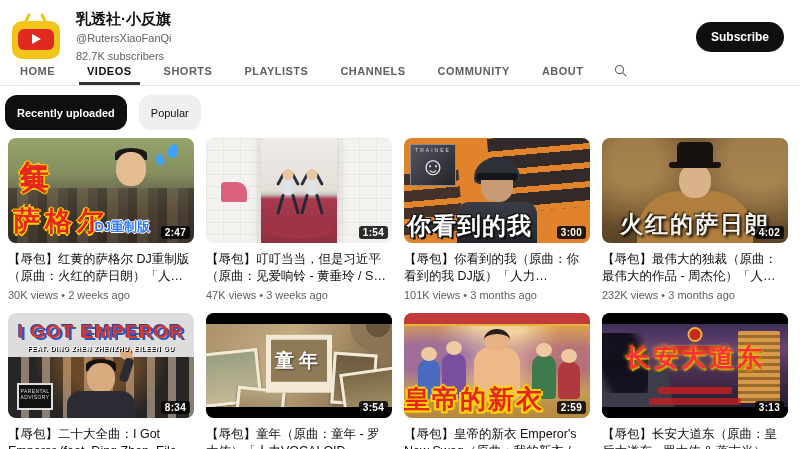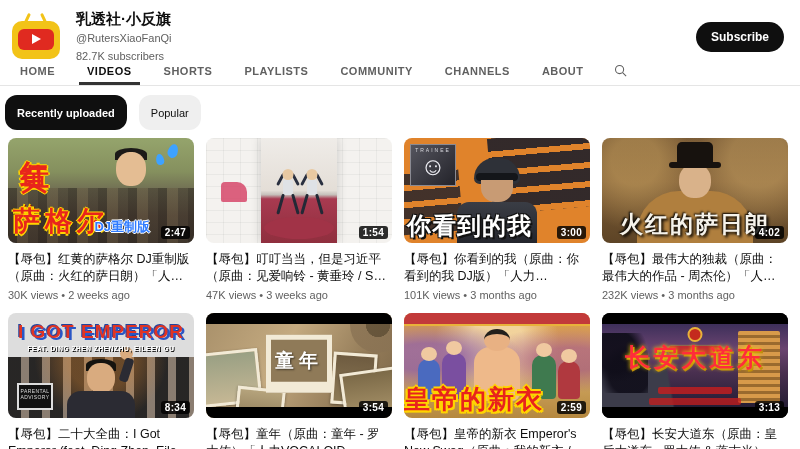--- a/index.html
+++ b/index.html
@@ -208,22 +208,22 @@
     <div class="channel-sub">82.7K subscribers</div>
   </div>
   <button class="subscribe-btn">Subscribe</button>
 </div>
 
 <div class="tab-bar">
   <button class="tab">HOME</button>
   <button class="tab active">VIDEOS</button>
   <button class="tab">SHORTS</button>
   <button class="tab">PLAYLISTS</button>
+  <button class="tab">CHANNELS</button>
   <button class="tab">COMMUNITY</button>
-  <button class="tab">CHANNELS</button>
   <button class="tab">ABOUT</button>
   <button class="search-btn">
     <svg width="15" height="15" viewBox="0 0 24 24">
       <circle cx="10.5" cy="10.5" r="6.5" fill="none" stroke="#606060" stroke-width="1.7"></circle>
       <line x1="15.4" y1="15.4" x2="21" y2="21" stroke="#606060" stroke-width="1.7"></line>
     </svg>
   </button>
 </div>
 
 <div class="chip-row">

